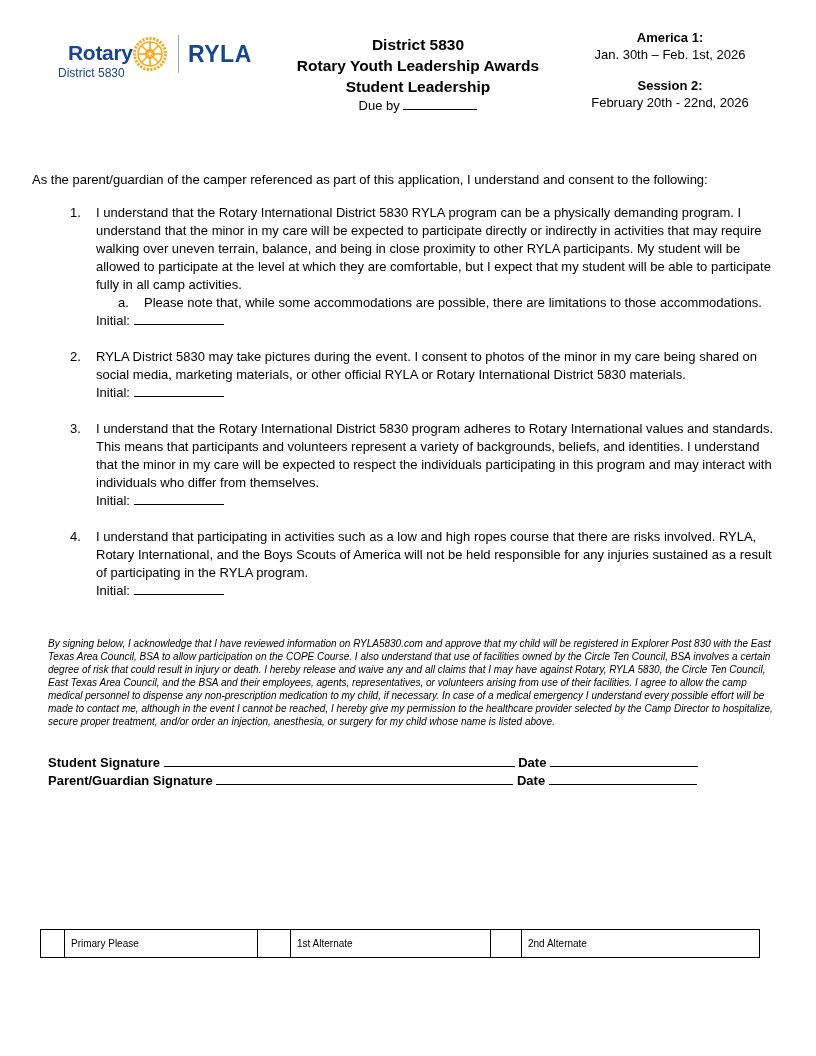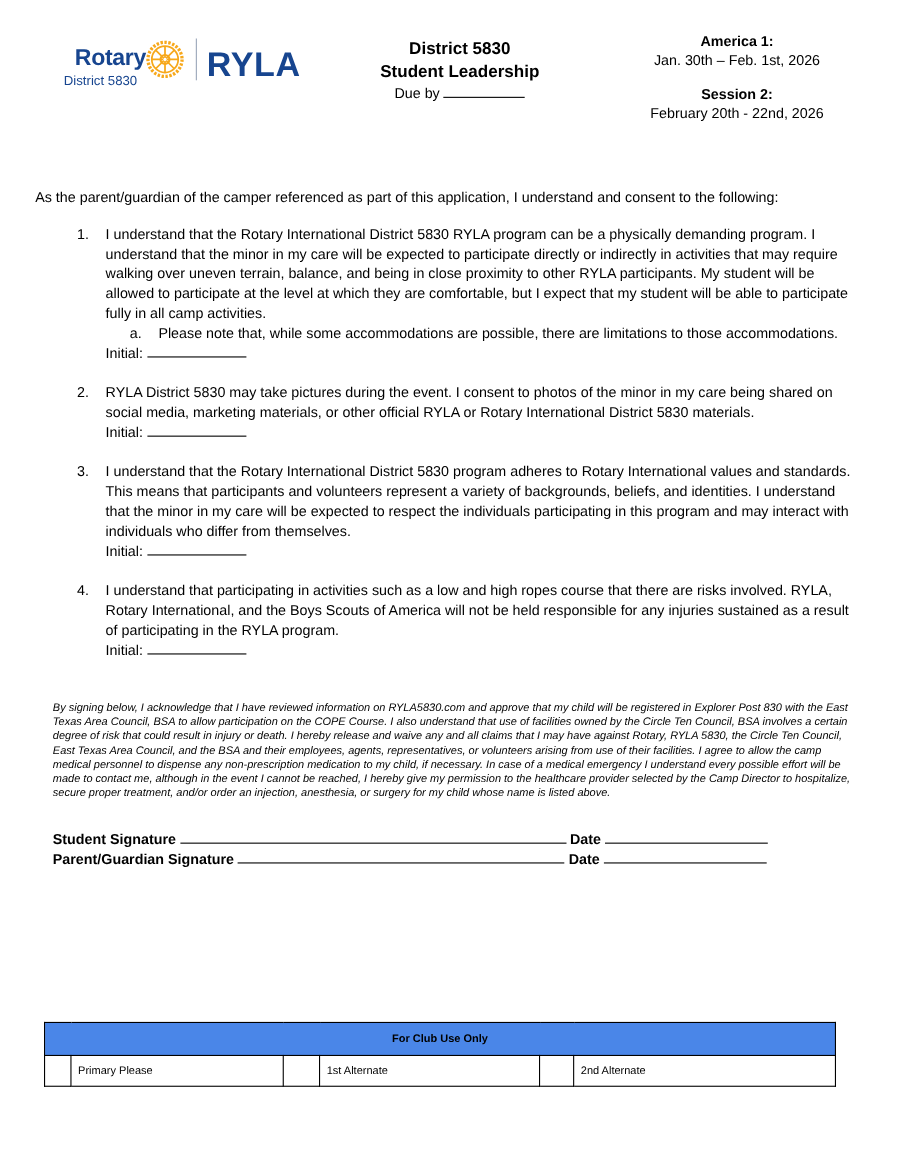--- a/index.html
+++ b/index.html
@@ -6,21 +6,21 @@
   body { width: 816px; height: 1056px; position: relative; overflow: hidden;
          font-family: "Liberation Sans", sans-serif; color: #000; }
 
   
   .logo { position: absolute; left: 57px; top: 33px; width: 195px; height: 50px; }
   .logo .rotary-word { position: absolute; left: 11px; top: 8px; font-size: 21px; font-weight: bold;
                        color: #17458f; letter-spacing: -0.3px; }
   .logo .district { position: absolute; left: 1px; top: 33px; font-size: 12px; color: #17458f; }
   .logo .wheel { position: absolute; left: 75px; top: 3px; width: 36px; height: 36px; }
   .logo .divider { position: absolute; left: 121px; top: 2px; width: 1px; height: 38px; background: #9aa6b8; }
-  .logo .ryla { position: absolute; left: 131px; top: 8px; font-size: 31px; font-weight: bold; color: #17458f; letter-spacing: 0.5px; }
+  .logo .ryla { position: absolute; left: 131px; top: 8px; font-size: 23px; font-weight: bold; color: #17458f; letter-spacing: 0.5px; }
 
   .title-block { position: absolute; left: 280px; top: 34px; width: 276px; text-align: center; }
   .title-block .t { font-size: 15.5px; font-weight: bold; line-height: 21px; }
   .title-block .due { font-size: 13px; line-height: 16px; }
 
   .session-block { position: absolute; left: 580px; top: 30px; width: 180px; text-align: center; font-size: 13px; }
   .session-block .h { font-weight: bold; line-height: 16px; }
   .session-block .d { line-height: 17px; }
   .session-block .gap { height: 15px; }
 
@@ -63,20 +63,21 @@
     </g>
     <circle cx="18" cy="18" r="1.5" fill="#ffffff"></circle>
   </svg>
   <span class="district">District 5830</span>
   <span class="divider"></span>
   <span class="ryla">RYLA</span>
 </div>
 
 <div class="title-block">
   <div class="t">District 5830</div>
+  <div class="t">Rotary Youth Leadership Awards</div>
   <div class="t">Student Leadership</div>
   <div class="due">
     <span>Due by</span>
     <span class="uline" style="width:74px;height:12px;"></span>
   </div>
 </div>
 
 <div class="session-block">
   <div class="h">America 1:</div>
   <div class="d">Jan. 30th – Feb. 1st, 2026</div>
@@ -136,23 +137,20 @@
 </div>
 <div class="sig" style="top:771px;">
   <span>Parent/Guardian Signature</span>
   <span class="field" style="width:297px;"></span>
   <span>Date</span>
   <span class="field" style="width:148px;"></span>
 </div>
 
 <table class="club">
   <tbody>
-      <tr>
-    <td class="head" colspan="6">For Club Use Only</td>
-  </tr>
   <tr>
     <td class="box"></td>
     <td style="width:180px;">Primary Please</td>
     <td class="box" style="width:32px;"></td>
     <td style="width:187px;">1st Alternate</td>
     <td class="box" style="width:30px;"></td>
     <td>2nd Alternate</td>
   </tr>
 </tbody>
   </table>

